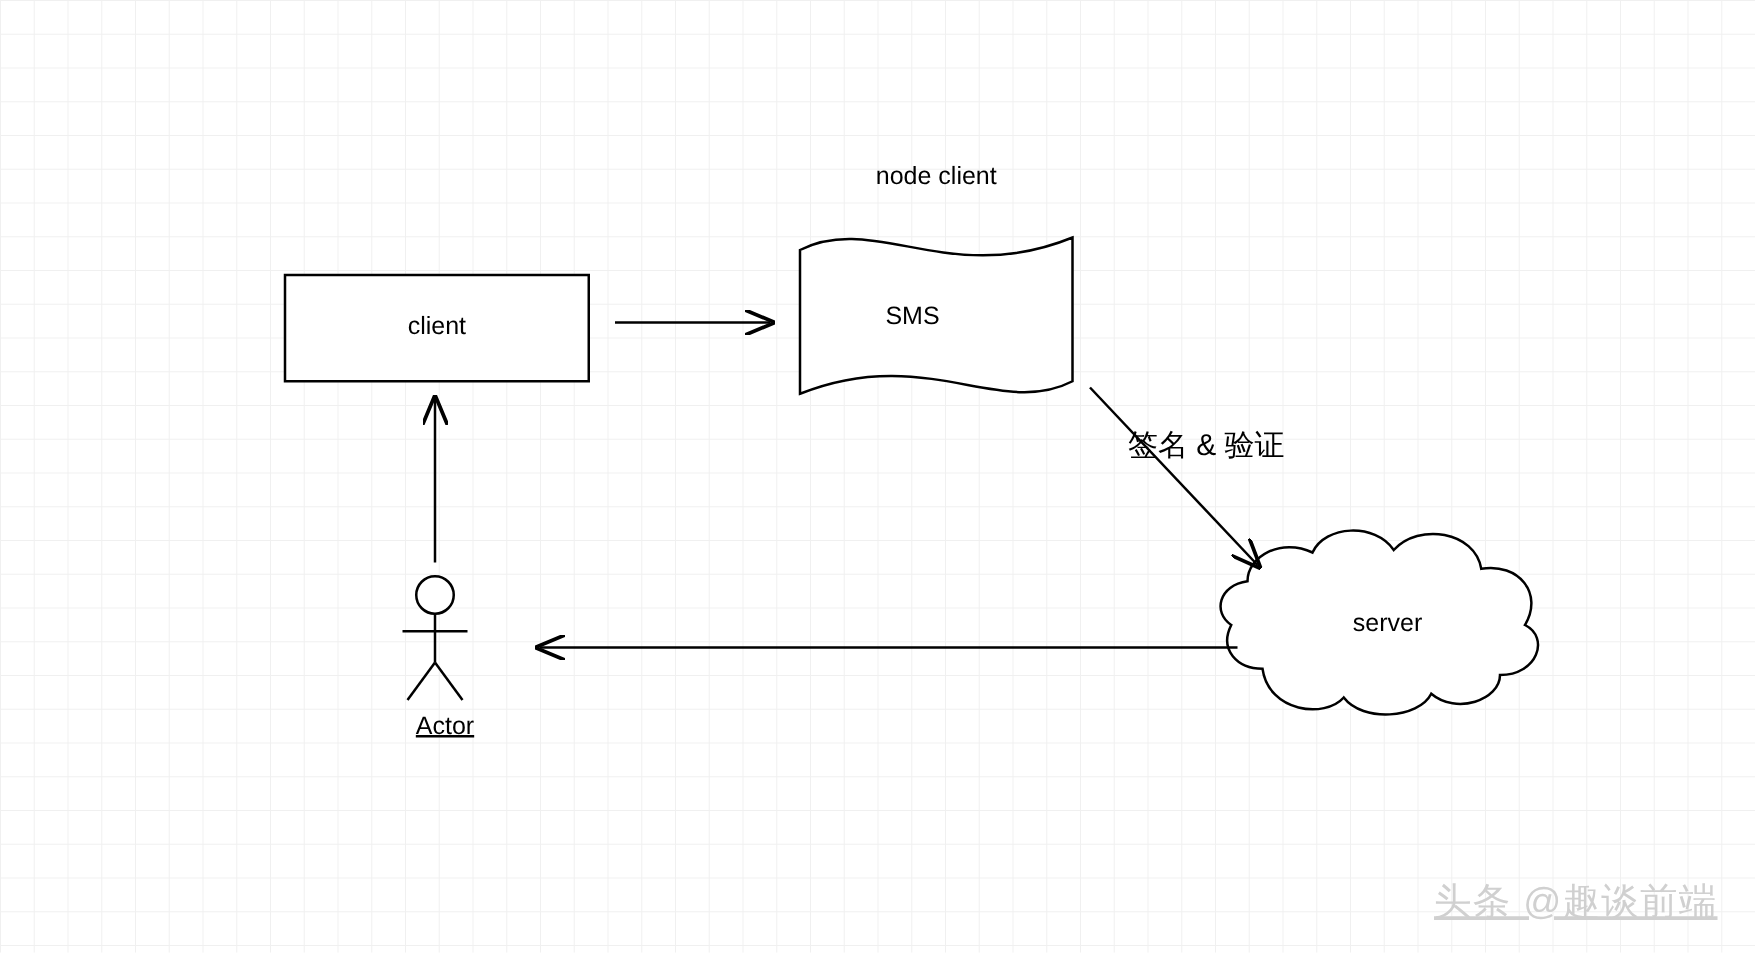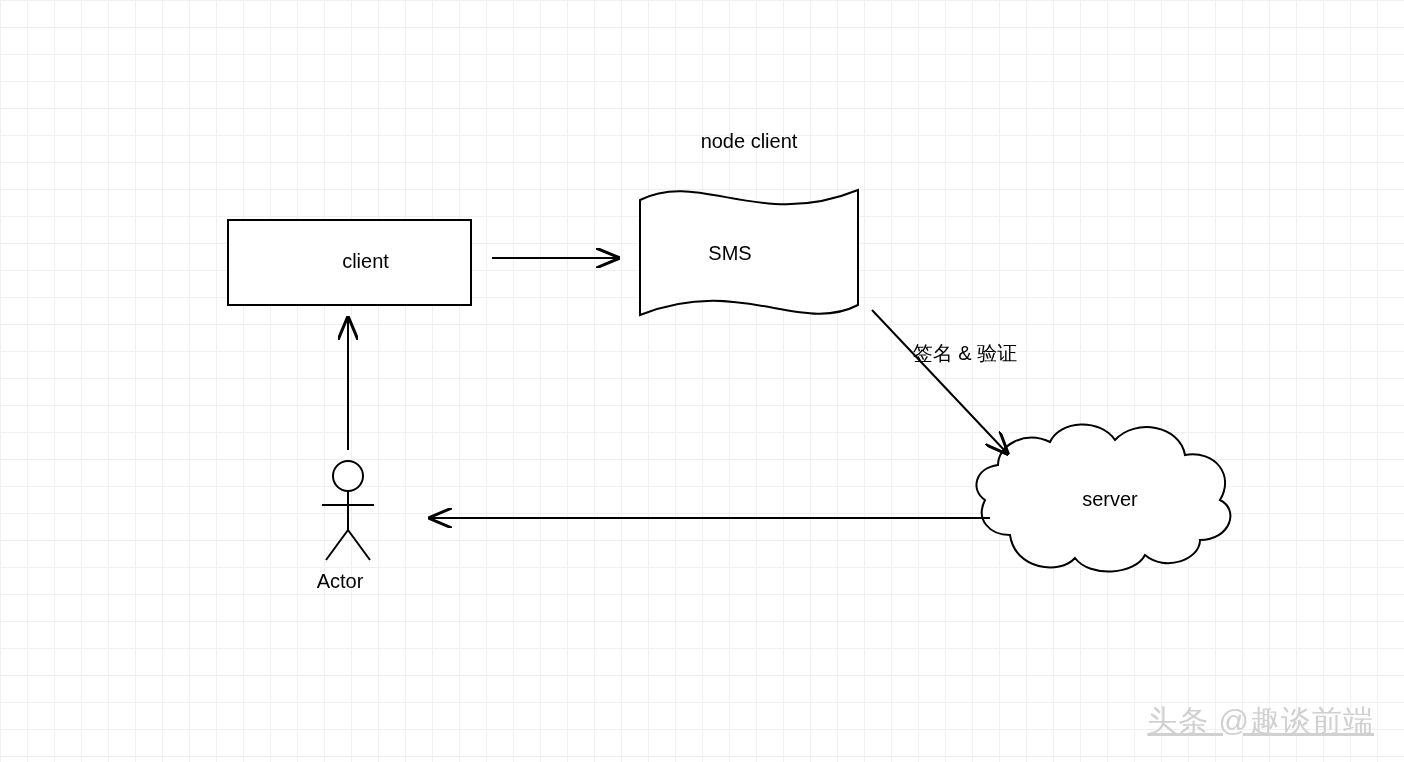--- a/index.html
+++ b/index.html
@@ -77,20 +77,20 @@
 
   <line x1="492" y1="258" x2="616" y2="258" stroke="#000" stroke-width="2" marker-end="url(#arrowhead)"></line>
 
   <line x1="348" y1="450" x2="348" y2="320" stroke="#000" stroke-width="2" marker-end="url(#arrowhead)"></line>
 
   <line x1="872" y1="310" x2="1006" y2="452" stroke="#000" stroke-width="2" marker-end="url(#arrowhead)"></line>
 
   <line x1="990" y1="518" x2="432" y2="518" stroke="#000" stroke-width="2" marker-end="url(#arrowhead)"></line>
 </svg>
 
-<div class="label" style="left:228px; top:250px; width:243px;margin-left:16px;">client</div>
+<div class="label" style="left:228px; top:250px; width:243px;">client</div>
 <div class="label" style="left:640px; top:242px; width:180px;">SMS</div>
 <div class="label" style="left:640px; top:130px; width:218px;">node client</div>
 <div class="label" style="left:1010px; top:488px; width:200px;">server</div>
-<div class="label" style="left:292px; top:570px; width:96px;">Actor</div>
-<div class="label" style="left:890px; top:340px; width:150px; font-size:20px;">签名 &amp; 验证</div>
+<div class="label" style="left:308px; top:570px; width:96px;text-decoration:underline;">Actor</div>
+<div class="label" style="left:890px; top:340px; width:150px; font-size:24px;">签名 &amp; 验证</div>
 
 <div class="watermark" style="right:30px; bottom:20px;">头条 @趣谈前端</div>
 
 </body></html>

